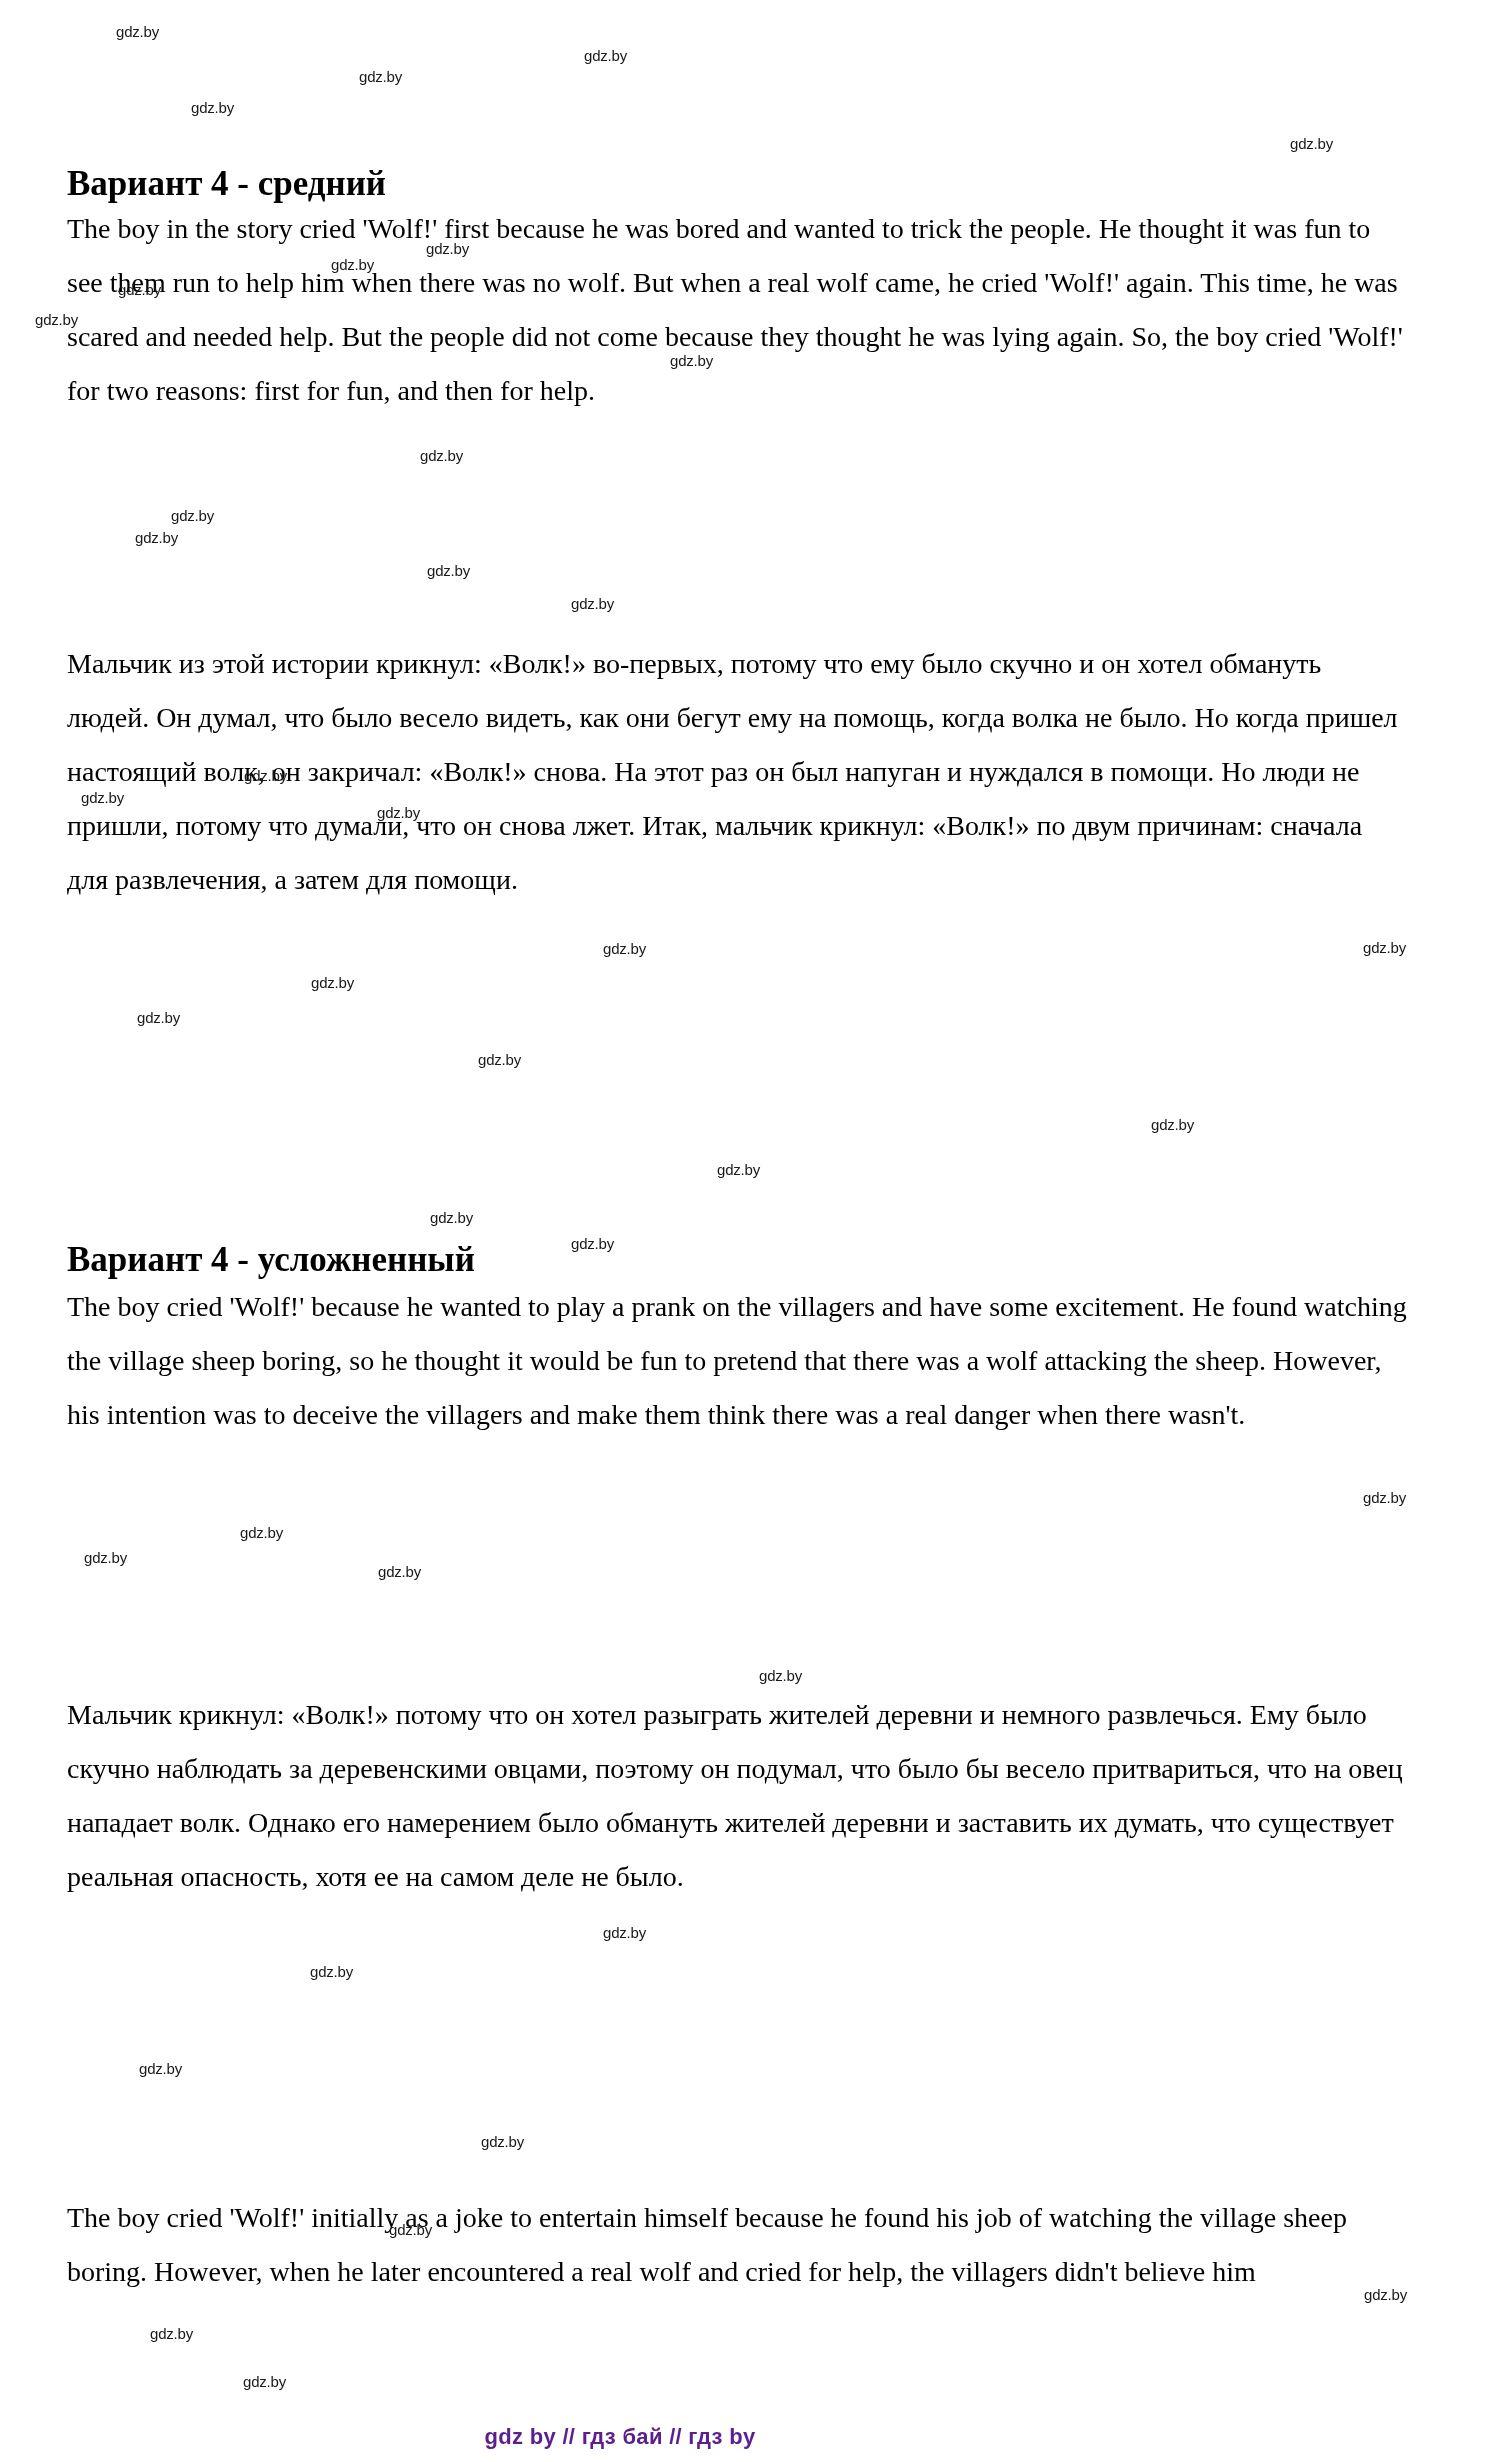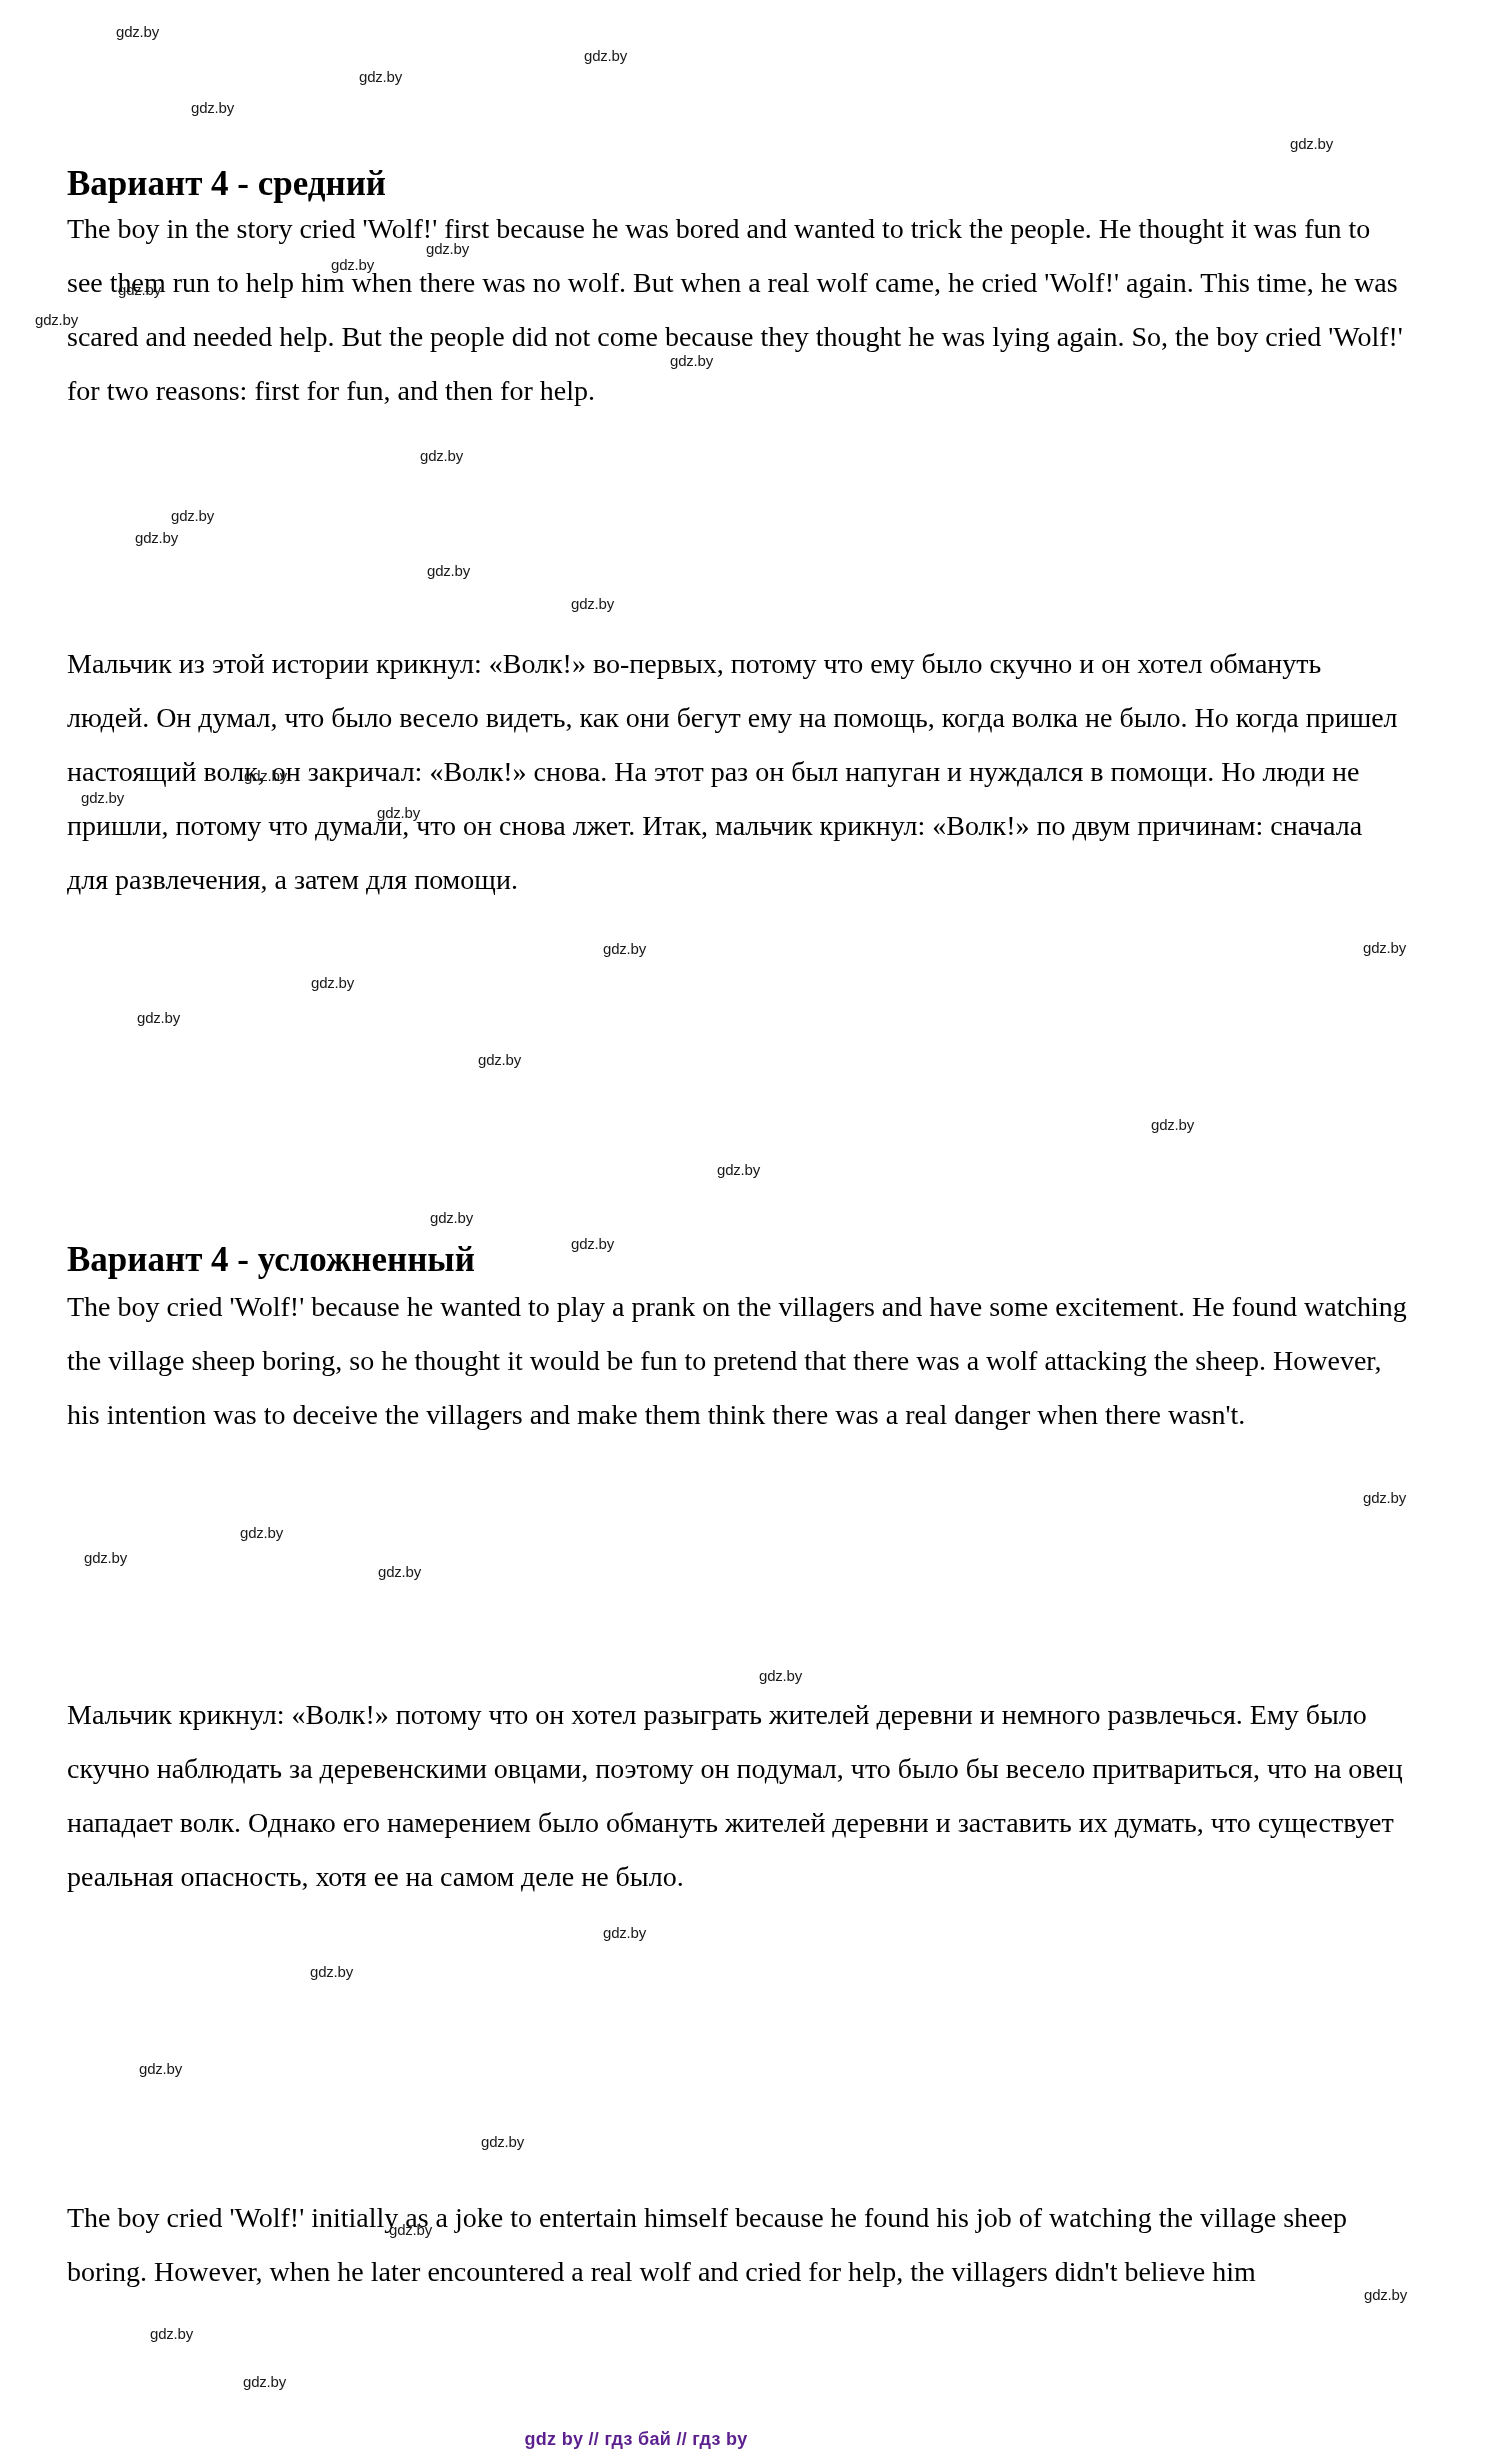--- a/index.html
+++ b/index.html
@@ -34,26 +34,25 @@
   }
 
   
   .footer-promo {
     position: absolute;
     bottom: 12.2px;
     left: 0;
     width: 1240px;
     text-align: center;
     font-family: "Liberation Sans", "DejaVu Sans", sans-serif;
-    font-size: 18px;
+    font-size: 22px;
     font-weight: 700;
     letter-spacing: 0.3px;
     color: #5c1f8e;
     white-space: nowrap;
-    padding-left: 16px;
   }
 
   .variant-title {
     font-family: "Liberation Serif", "DejaVu Serif", serif;
     font-weight: 700;
     font-size: 35px;
     line-height: 1.1;
     color: #000;
     white-space: nowrap;
     margin-top: 29px;

